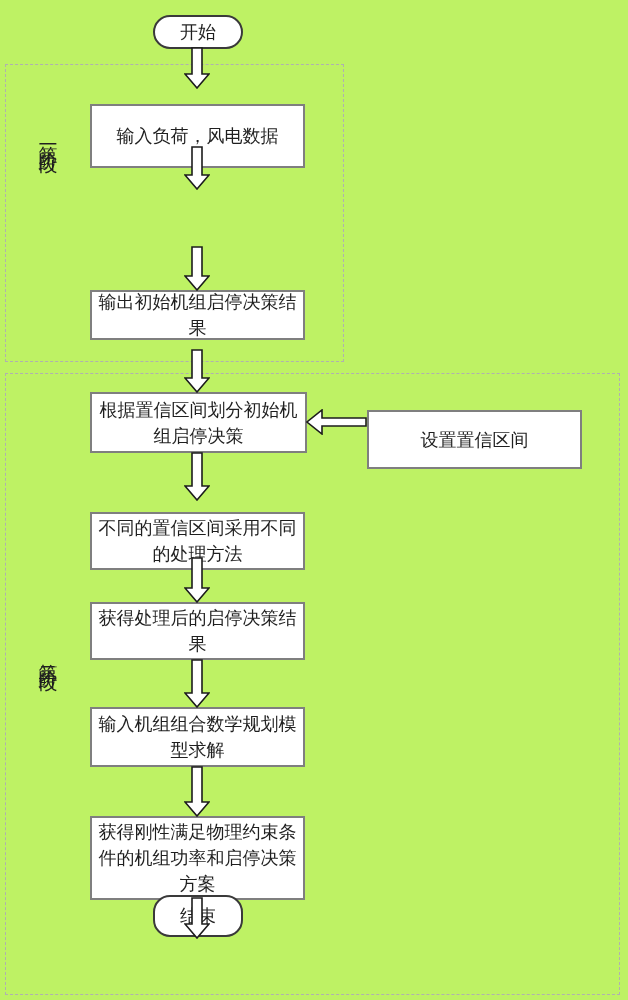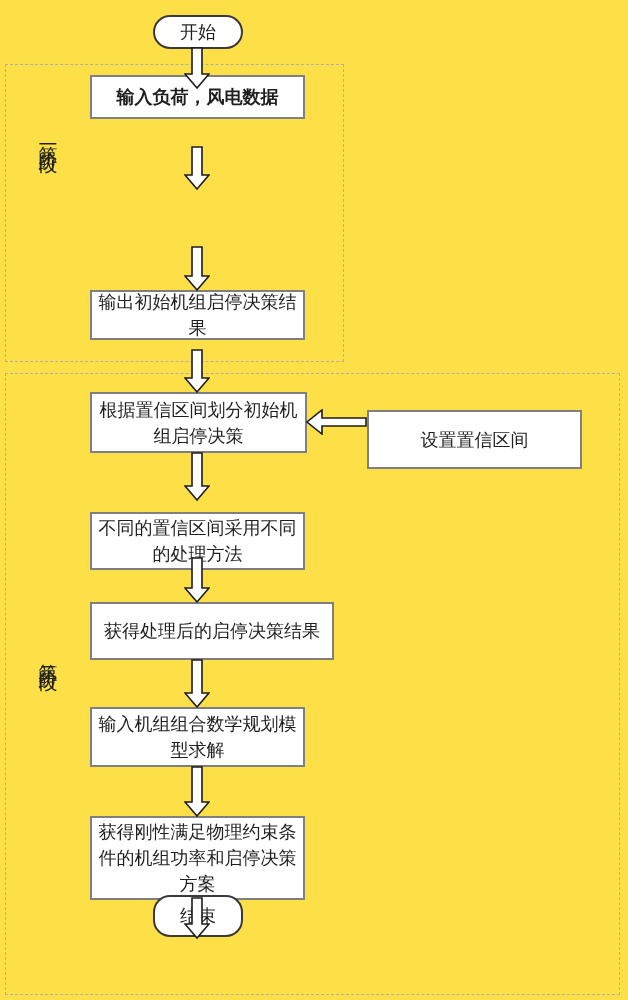--- a/index.html
+++ b/index.html
@@ -1,20 +1,20 @@
 <!DOCTYPE html>
 <html><head>
 <meta charset="utf-8">
 <style>
   html, body { margin: 0; padding: 0; background: #ffffff; }
   .canvas {
     position: relative;
     width: 628px;
     height: 1000px;
-    background: #fde047;
+    background: #bef264;
     font-family: "Liberation Sans", sans-serif;
     color: #1f1f1f;
     overflow: hidden;
   }
   .region {
     position: absolute;
     border: 1px dashed #b0b0b0;
     background: transparent;
   }
   .stage-label {
@@ -58,27 +58,27 @@
 <div class="canvas">
 
   <div class="region" style="left:5px; top:64px; width:337px; height:296px;"></div>
   <div class="region" style="left:5px; top:373px; width:613px; height:620px;"></div>
 
   <div class="stage-label" style="left:35px; top:131px;">第一阶段</div>
   <div class="stage-label" style="left:35px; top:649px;">第二阶段</div>
 
   <div class="node terminal" style="left:153px; top:15px; width:90px; height:34px;">开始</div>
 
-  <div class="node process" style="left:90px; top:75px; width:215px; height:44px;font-weight:bold;">输入负荷，风电数据</div>
+  <div class="node process" style="left:90px; top:104px; width:215px; height:64px;">输入负荷，风电数据</div>
   <div class="node process" style="left:90px; top:290px; width:215px; height:50px;">输出初始机组启停决策结果</div>
 
   <div class="node process" style="left:90px; top:392px; width:217px; height:61px;">根据置信区间划分初始机组启停决策</div>
   <div class="node process" style="left:367px; top:390px; width:215px; height:59px;margin-top:20px;">设置置信区间</div>
   <div class="node process" style="left:90px; top:500px; width:215px; height:58px;margin-top:12px;">不同的置信区间采用不同的处理方法</div>
-  <div class="node process" style="left:90px; top:602px; width:244px; height:58px;">获得处理后的启停决策结果</div>
+  <div class="node process" style="left:90px; top:602px; width:215px; height:58px;">获得处理后的启停决策结果</div>
   <div class="node process" style="left:90px; top:707px; width:215px; height:60px;">输入机组组合数学规划模型求解</div>
   <div class="node process" style="left:90px; top:816px; width:215px; height:84px;">获得刚性满足物理约束条件的机组功率和启停决策方案</div>
 
   <div class="node terminal" style="left:153px; top:895px; width:90px; height:42px;">结束</div>
 
   <svg class="arrow" style="left:184px; top:47px;" width="26" height="42" viewBox="0 0 26 42">
     <polygon points="8,1 18,1 18,27 25,27 13,41 1,27 8,27"></polygon>
   </svg>
   <svg class="arrow" style="left:184px; top:146px;" width="26" height="44" viewBox="0 0 26 44">
     <polygon points="8,1 18,1 18,29 25,29 13,43 1,29 8,29"></polygon>

